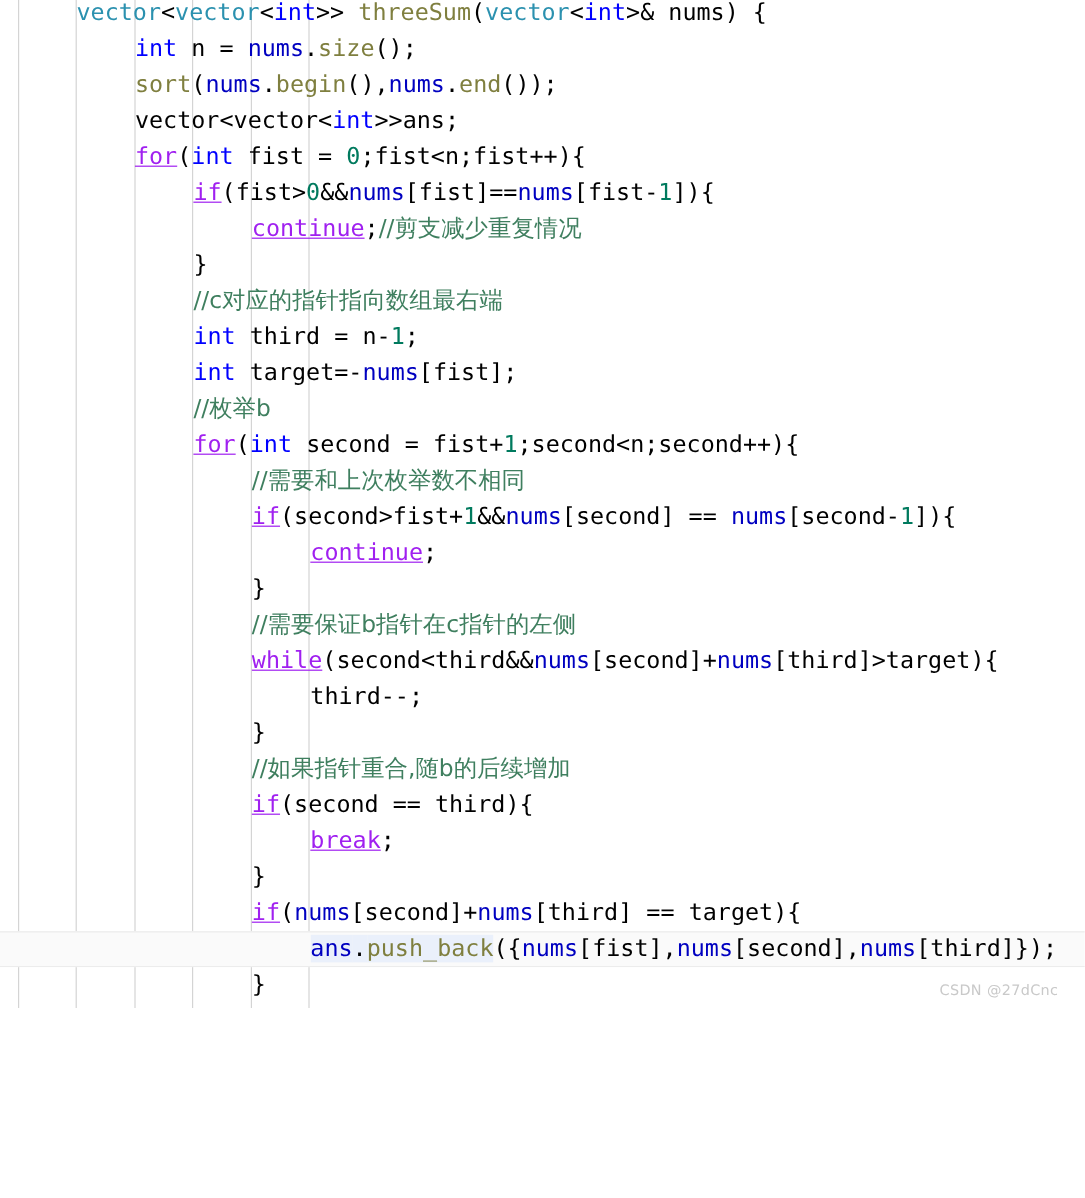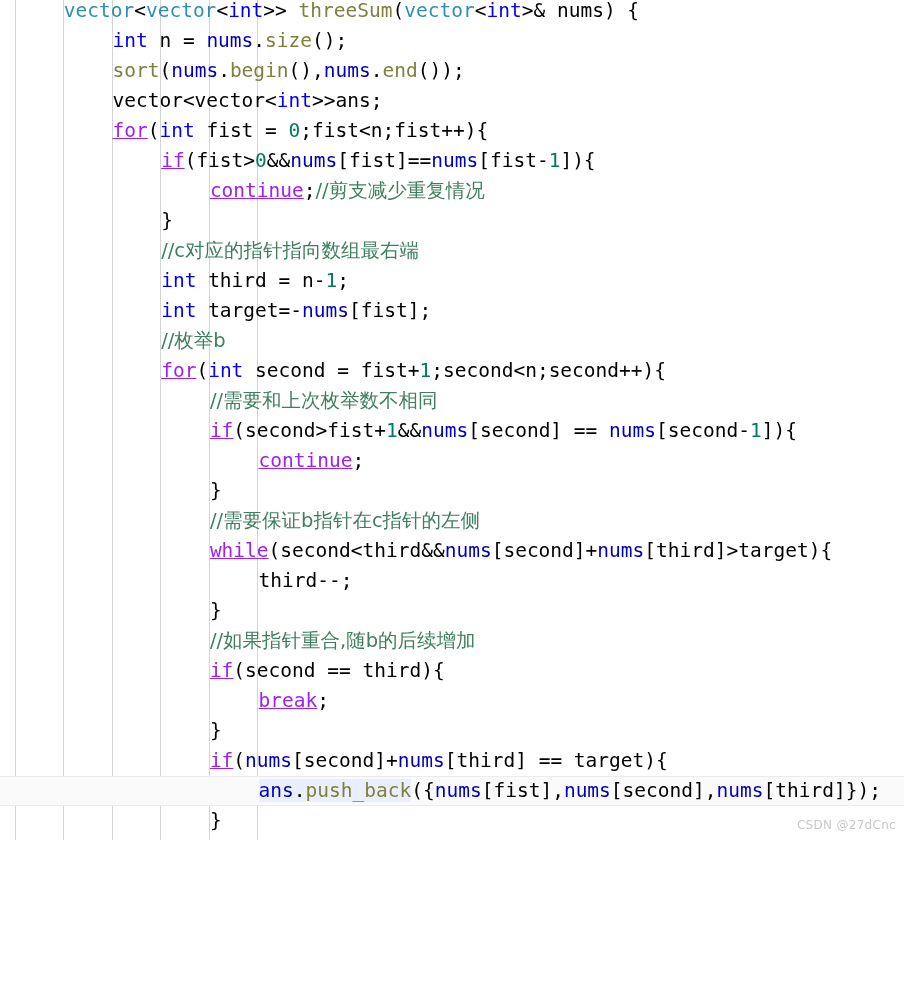--- a/index.html
+++ b/index.html
@@ -81,21 +81,21 @@
   .num  { color: #007a5e; }            
   .cmt  { color: #3f7f5f; }            
   .pun  { color: #000000; }            
 
   
   .cjk { font-family: "DejaVu Sans", "Liberation Sans", sans-serif; }
 
   
   #watermark {
     position: absolute;
-    right: 8px;
+    right: 22px;
     bottom: 8px;
     z-index: 3;
     font-family: "DejaVu Sans", "Liberation Sans", sans-serif;
     font-size: 12px;
     color: #c9c9c9;
     letter-spacing: 0.3px;
     user-select: none;
   }
 </style>
 </head>

